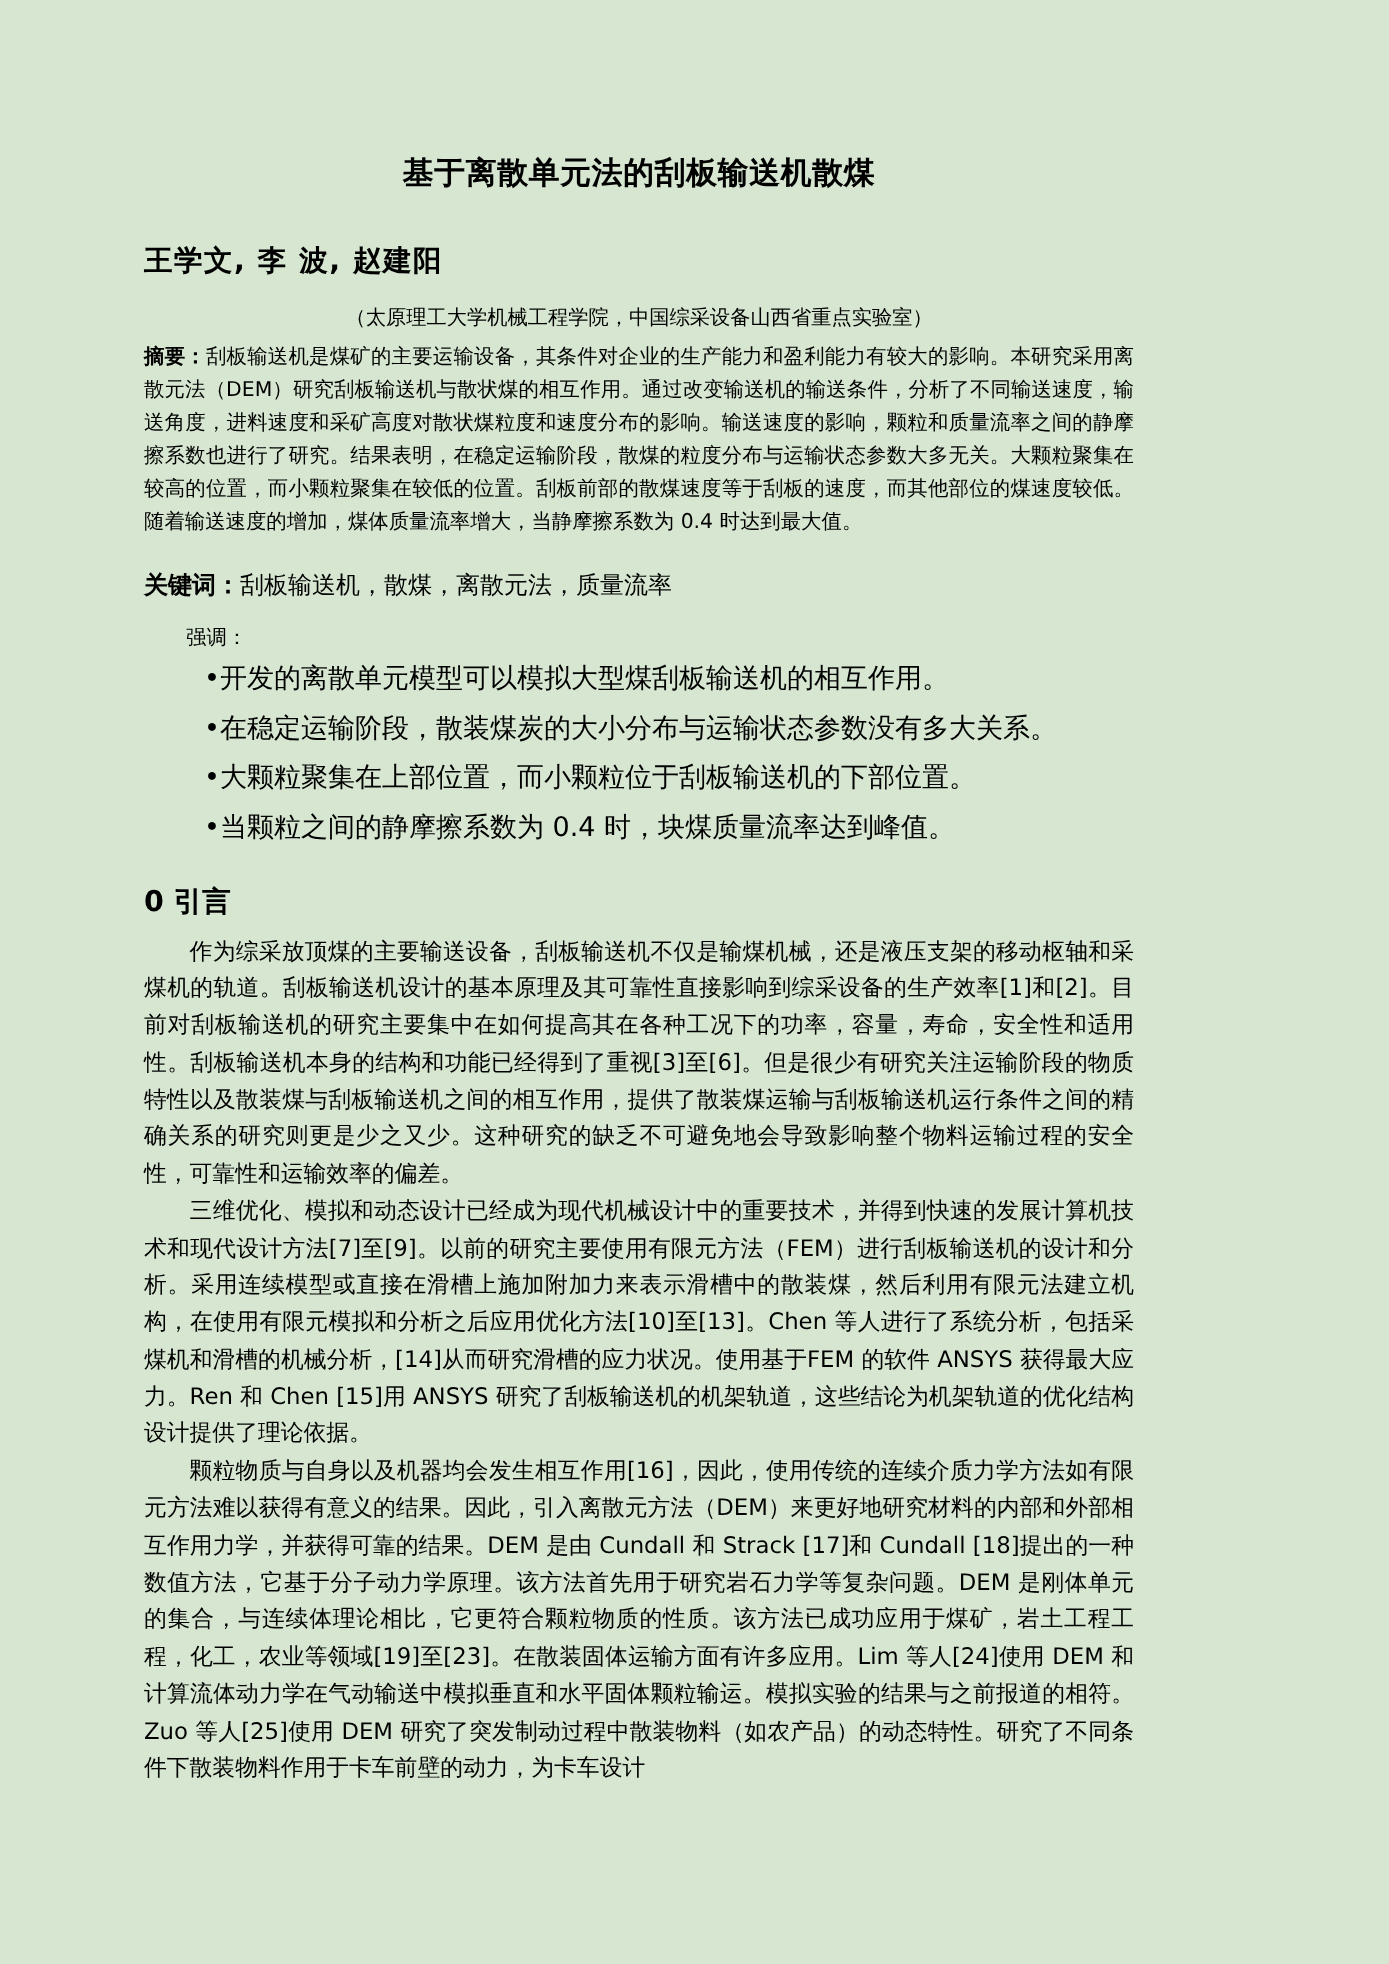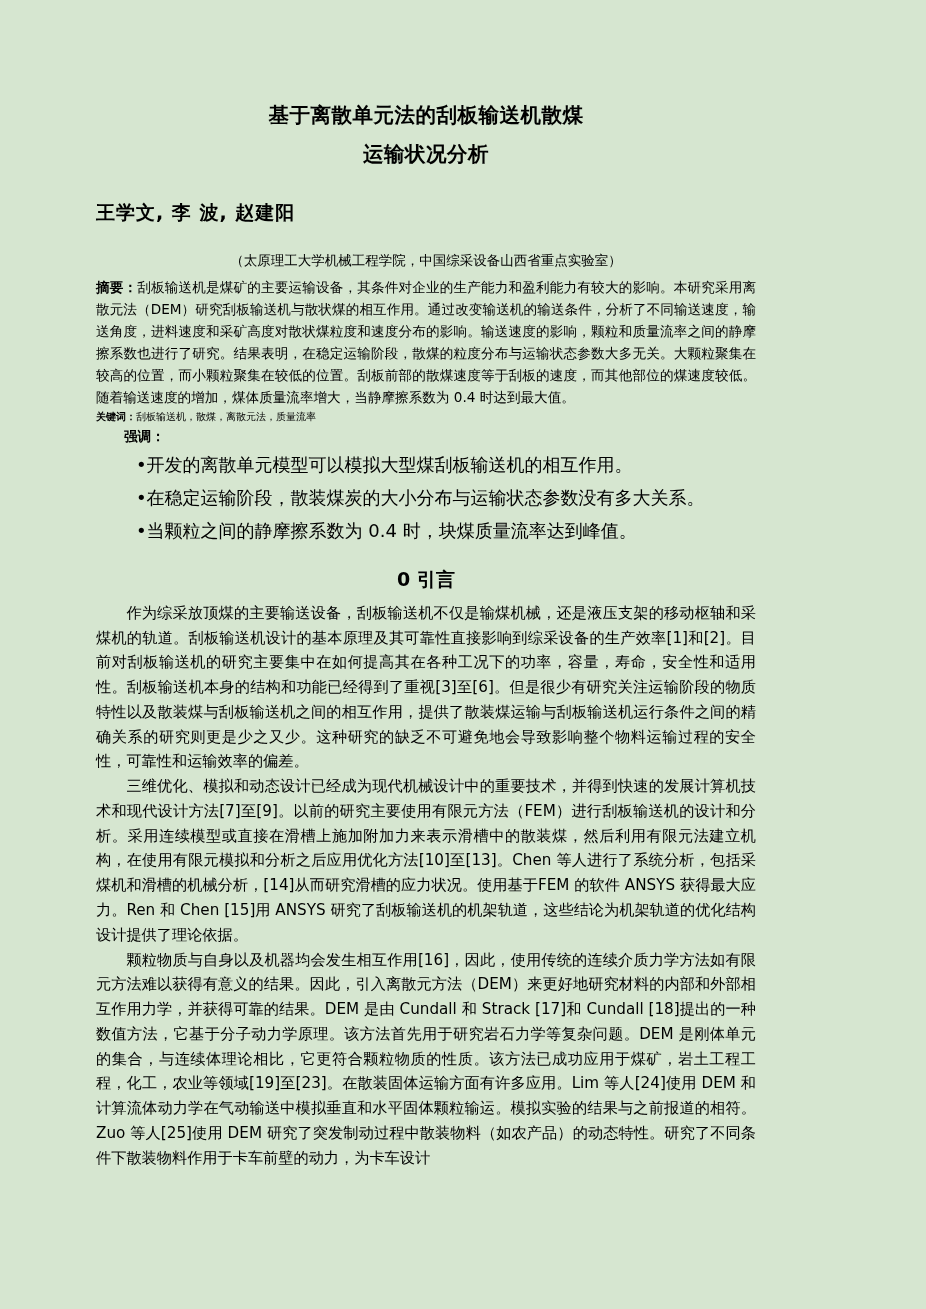--- a/index.html
+++ b/index.html
@@ -29,90 +29,89 @@
   .authors {
     text-align: left;
     font-size: 19px;
     font-weight: bold;
     margin-top: 26px;
     letter-spacing: 1px;
   }
   .affiliation {
     text-align: center;
     font-size: 13.5px;
-    margin-top: 26px;
+    margin-top: 16px;
     margin-bottom: 6px;
   }
   .abstract {
     font-size: 13.6px;
     line-height: 1.62;
     text-align: justify;
     text-justify: inter-ideograph;
   }
   .abstract .lead {
     font-weight: bold;
   }
   .keywords {
-    font-size: 10px;
+    font-size: 16px;
     line-height: 1.62;
-    margin-top: 1px;
+    margin-top: 18px;
   }
   .keywords .lead {
     font-weight: bold;
   }
   .highlights-title {
     font-size: 13.6px;
-    margin-top: 3px;
+    margin-top: 13px;
     padding-left: 28px;
-    font-weight: bold;
+    font-weight: normal;
   }
   .highlight-item {
     font-size: 18px;
     line-height: 1.55;
     padding-left: 40px;
     margin-top: 5px;
   }
   .section-head {
     font-size: 19px;
     font-weight: bold;
     margin-top: 22px;
     margin-bottom: 8px;
-    text-align: center;
   }
   .body-par {
     font-size: 15.2px;
     line-height: 1.63;
     text-align: justify;
     text-justify: inter-ideograph;
     text-indent: 2em;
     margin: 0;
   }
 </style>
 </head>
 <body>
 
 <div class="page">
 
   <div class="title">
     <div>基于离散单元法的刮板输送机散煤</div>
-    <div>运输状况分析</div>
   </div>
 
   <div class="authors">王学文, 李    波, 赵建阳</div>
 
   <div class="affiliation">（太原理工大学机械工程学院，中国综采设备山西省重点实验室）</div>
 
   <div class="abstract"><span class="lead">摘要：</span><span>刮板输送机是煤矿的主要运输设备，其条件对企业的生产能力和盈利能力有较大的影响。本研究采用离散元法（DEM）研究刮板输送机与散状煤的相互作用。通过改变输送机的输送条件，分析了不同输送速度，输送角度，进料速度和采矿高度对散状煤粒度和速度分布的影响。输送速度的影响，颗粒和质量流率之间的静摩擦系数也进行了研究。结果表明，在稳定运输阶段，散煤的粒度分布与运输状态参数大多无关。大颗粒聚集在较高的位置，而小颗粒聚集在较低的位置。刮板前部的散煤速度等于刮板的速度，而其他部位的煤速度较低。随着输送速度的增加，煤体质量流率增大，当静摩擦系数为 0.4 时达到最大值。</span></div>
 
   <div class="keywords"><span class="lead">关键词：</span><span>刮板输送机，散煤，离散元法，质量流率</span></div>
 
   <div class="highlights-title">强调：</div>
 
   <div class="highlight-item">•开发的离散单元模型可以模拟大型煤刮板输送机的相互作用。</div>
   <div class="highlight-item">•在稳定运输阶段，散装煤炭的大小分布与运输状态参数没有多大关系。</div>
+  <div class="highlight-item">•大颗粒聚集在上部位置，而小颗粒位于刮板输送机的下部位置。</div>
   <div class="highlight-item">•当颗粒之间的静摩擦系数为 0.4 时，块煤质量流率达到峰值。</div>
 
   <div class="section-head">0 引言</div>
 
   <p class="body-par">作为综采放顶煤的主要输送设备，刮板输送机不仅是输煤机械，还是液压支架的移动枢轴和采煤机的轨道。刮板输送机设计的基本原理及其可靠性直接影响到综采设备的生产效率[1]和[2]。目前对刮板输送机的研究主要集中在如何提高其在各种工况下的功率，容量，寿命，安全性和适用性。刮板输送机本身的结构和功能已经得到了重视[3]至[6]。但是很少有研究关注运输阶段的物质特性以及散装煤与刮板输送机之间的相互作用，提供了散装煤运输与刮板输送机运行条件之间的精确关系的研究则更是少之又少。这种研究的缺乏不可避免地会导致影响整个物料运输过程的安全性，可靠性和运输效率的偏差。</p>
   <p class="body-par">三维优化、模拟和动态设计已经成为现代机械设计中的重要技术，并得到快速的发展计算机技术和现代设计方法[7]至[9]。以前的研究主要使用有限元方法（FEM）进行刮板输送机的设计和分析。采用连续模型或直接在滑槽上施加附加力来表示滑槽中的散装煤，然后利用有限元法建立机构，在使用有限元模拟和分析之后应用优化方法[10]至[13]。Chen 等人进行了系统分析，包括采煤机和滑槽的机械分析，[14]从而研究滑槽的应力状况。使用基于FEM 的软件 ANSYS 获得最大应力。Ren 和 Chen [15]用 ANSYS 研究了刮板输送机的机架轨道，这些结论为机架轨道的优化结构设计提供了理论依据。</p>
   <p class="body-par">颗粒物质与自身以及机器均会发生相互作用[16]，因此，使用传统的连续介质力学方法如有限元方法难以获得有意义的结果。因此，引入离散元方法（DEM）来更好地研究材料的内部和外部相互作用力学，并获得可靠的结果。DEM 是由 Cundall 和 Strack [17]和 Cundall [18]提出的一种数值方法，它基于分子动力学原理。该方法首先用于研究岩石力学等复杂问题。DEM 是刚体单元的集合，与连续体理论相比，它更符合颗粒物质的性质。该方法已成功应用于煤矿，岩土工程工程，化工，农业等领域[19]至[23]。在散装固体运输方面有许多应用。Lim 等人[24]使用 DEM 和计算流体动力学在气动输送中模拟垂直和水平固体颗粒输运。模拟实验的结果与之前报道的相符。Zuo 等人[25]使用 DEM 研究了突发制动过程中散装物料（如农产品）的动态特性。研究了不同条件下散装物料作用于卡车前壁的动力，为卡车设计</p>
 
 </div>
 

